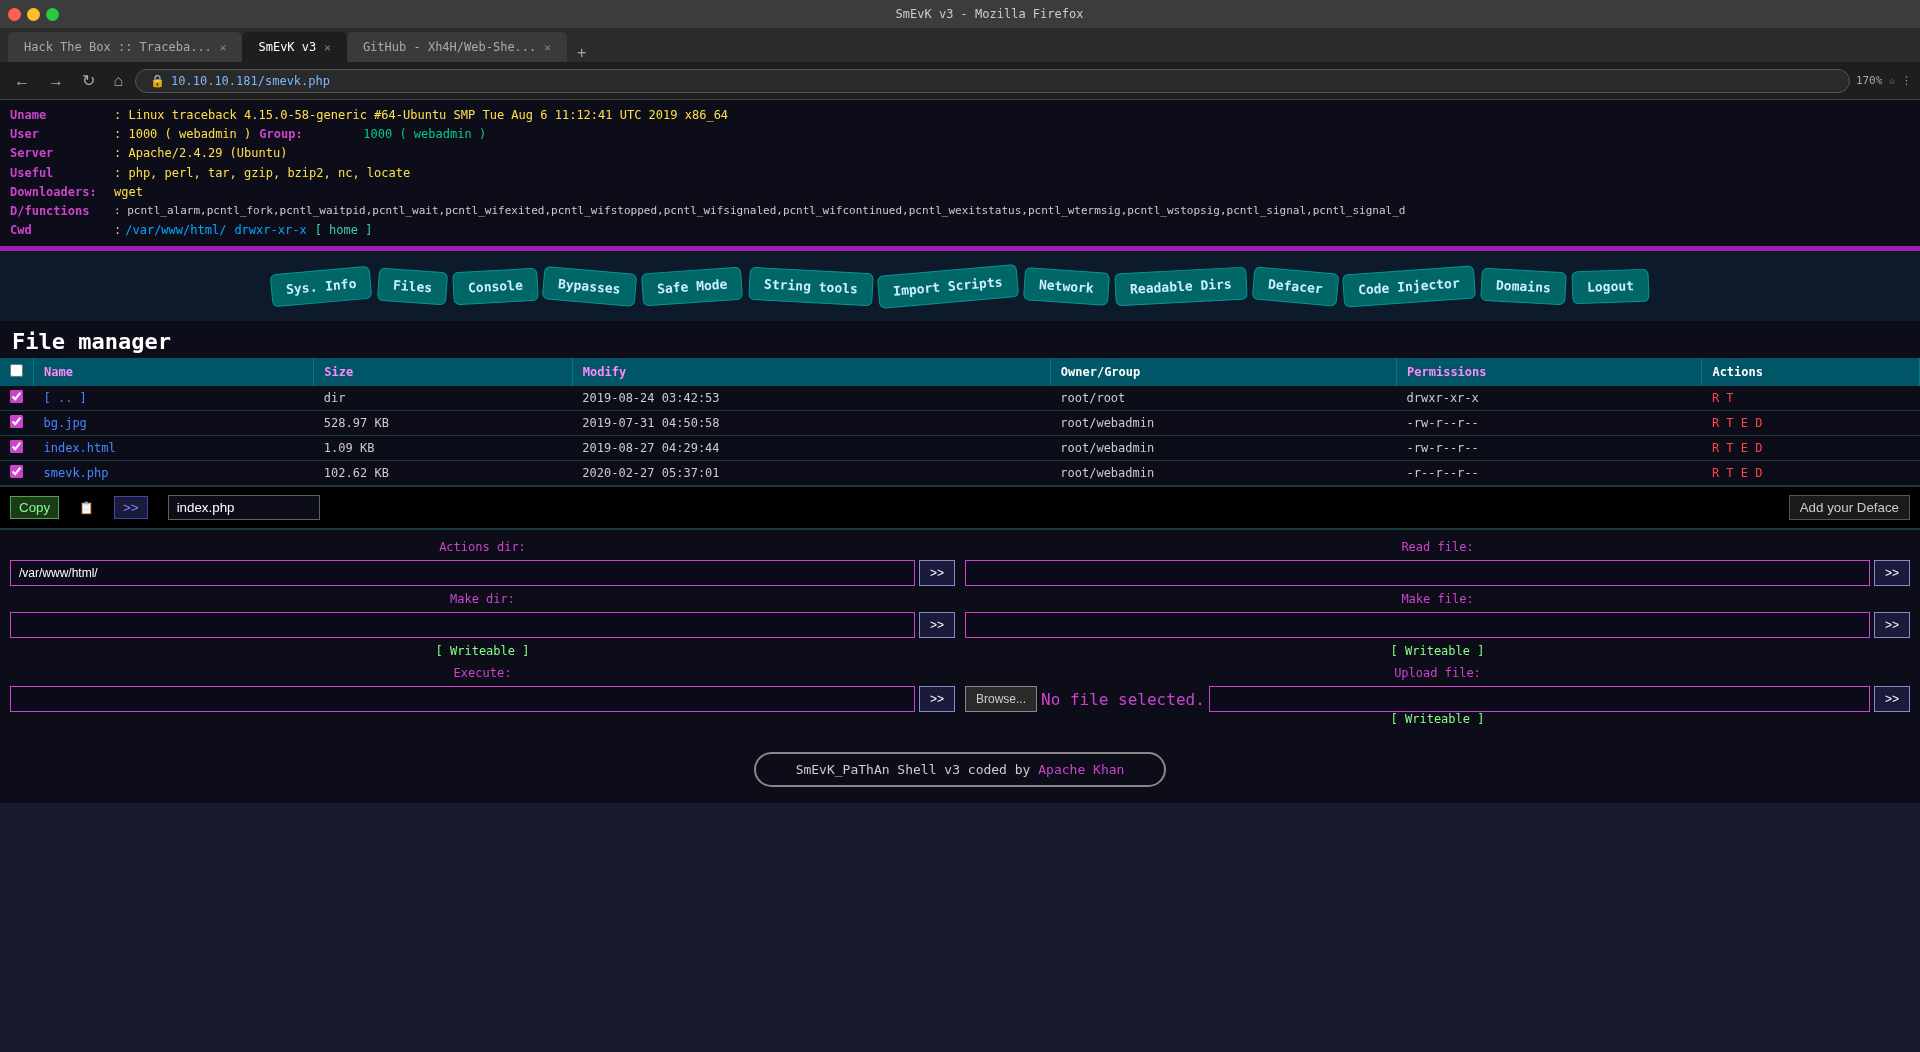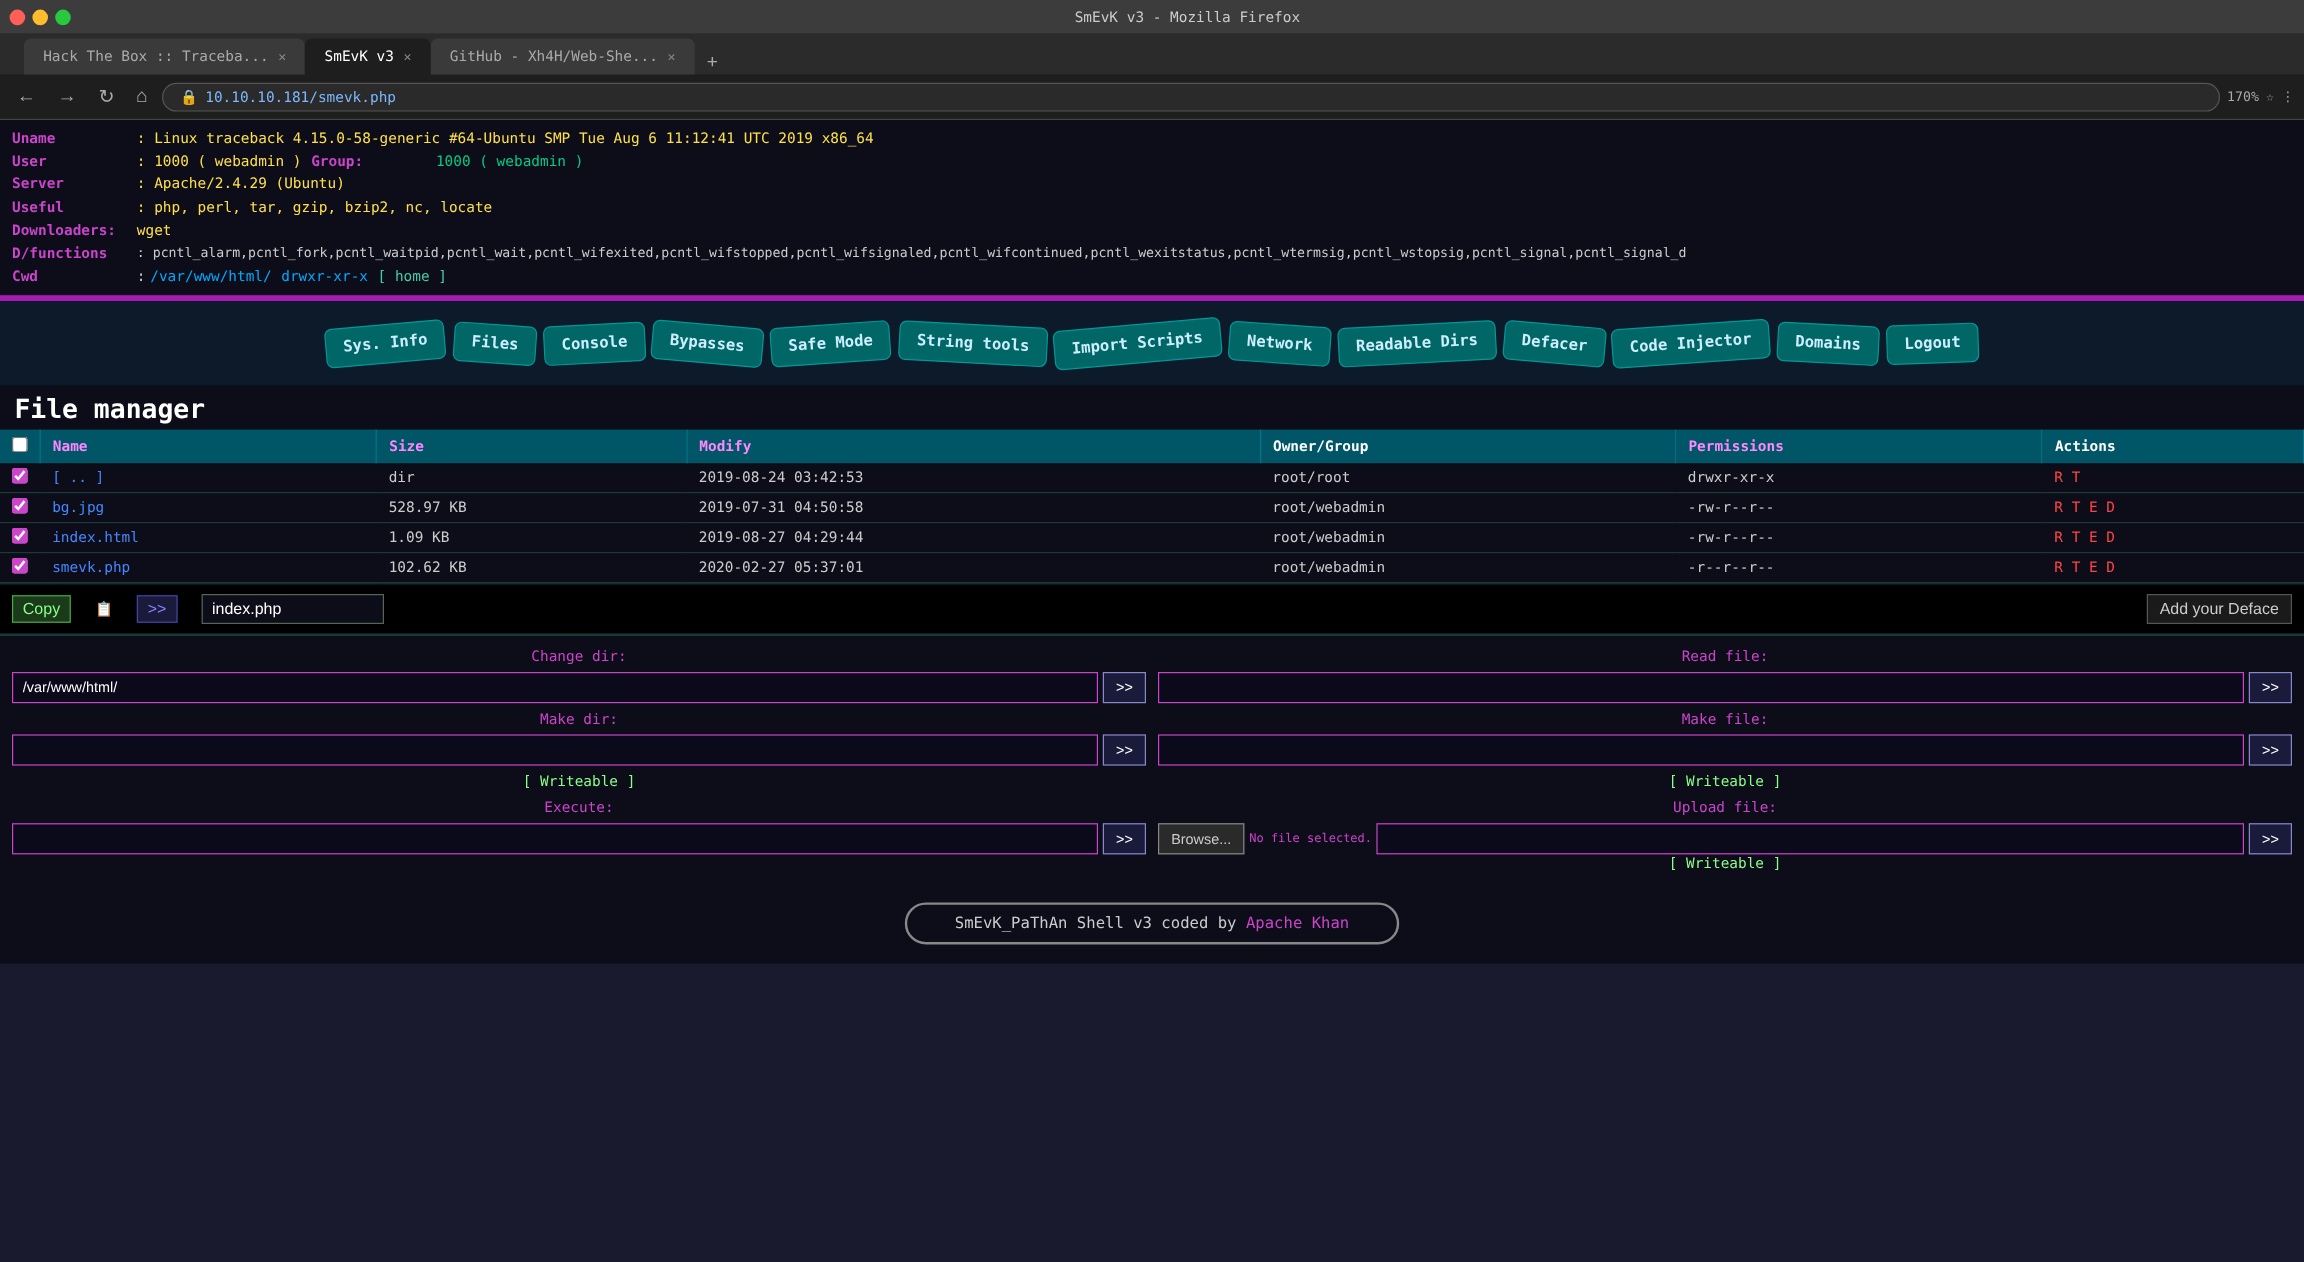--- a/index.html
+++ b/index.html
@@ -8,21 +8,21 @@
     
     .browser-chrome { background: #2b2b2b; }
     .title-bar { background: #3c3c3c; display: flex; align-items: center; padding: 4px 8px; gap: 8px; height: 28px; }
     .window-controls { display: flex; gap: 6px; align-items: center; }
     .wc { width: 13px; height: 13px; border-radius: 50%; cursor: pointer; }
     .wc-close { background: #ff5f56; }
     .wc-min { background: #ffbd2e; }
     .wc-max { background: #27c93f; }
     .title-text { color: #ccc; font-size: 12px; flex: 1; text-align: center; }
 
-    .tab-bar { background: #2b2b2b; display: flex; align-items: flex-end; padding: 0 20px; height: 34px; }
+    .tab-bar { background: #2b2b2b; display: flex; align-items: flex-end; padding: 0 8px; height: 34px; }
     .tab { height: 30px; padding: 0 16px; display: flex; align-items: center; gap: 8px; border-radius: 6px 6px 0 0; font-size: 12px; color: #aaa; cursor: pointer; background: #3a3a3a; }
     .tab.active { background: #1e1e1e; color: #fff; }
     .tab-close { font-size: 11px; color: #888; }
     .tab-new { background: none; color: #aaa; font-size: 16px; padding: 0 10px; cursor: pointer; border: none; }
 
     .nav-bar { background: #1e1e1e; display: flex; align-items: center; padding: 4px 8px; gap: 6px; height: 38px; border-bottom: 1px solid #444; }
     .nav-btn { background: none; border: none; color: #aaa; font-size: 16px; cursor: pointer; padding: 2px 6px; }
     .nav-btn:disabled { color: #555; }
     .url-bar { flex: 1; background: #2a2a2a; border: 1px solid #555; border-radius: 20px; padding: 4px 14px; color: #fff; font-size: 12px; display: flex; align-items: center; gap: 6px; }
     .url-text { color: #7cb8ff; }
@@ -86,21 +86,21 @@
     
     .forms-area { background: #0d0d1a; padding: 10px; display: grid; grid-template-columns: 1fr 1fr; gap: 10px; border-top: 2px solid #1a3a3a; }
     .form-section { }
     .form-label { color: #cc44cc; text-align: center; margin-bottom: 6px; font-size: 12px; }
     .form-row { display: flex; gap: 4px; margin-bottom: 6px; align-items: center; }
     .form-input { background: #0a0a1a; border: 1px solid #cc44cc; color: #fff; padding: 5px 8px; flex: 1; font-size: 12px; }
     .form-submit { background: #1a1a3a; color: #fff; border: 1px solid #8888cc; padding: 5px 10px; cursor: pointer; font-size: 12px; }
     .form-status { color: #88ff88; text-align: center; font-size: 12px; }
     .upload-row { display: flex; gap: 4px; align-items: center; }
     .browse-btn { background: #2a2a2a; color: #ccc; border: 1px solid #888; padding: 5px 10px; cursor: pointer; font-size: 12px; }
-    .no-file { color: #cc44cc; font-size: 10px; }
+    .no-file { color: #cc44cc; font-size: 16px; }
 
     
     .footer { background: #0d0d1a; padding: 16px; text-align: center; }
     .footer-box { border: 2px solid #888; border-radius: 20px; display: inline-block; padding: 8px 40px; color: #ccc; font-size: 13px; }
     .footer-author { color: #cc44cc; }
 
     
     input[type=checkbox] { accent-color: #cc44cc; }
   </style>
 </head>
@@ -264,21 +264,21 @@
       <span style="color:#aaa;">📋</span>
       <button class="arrow-btn">&gt;&gt;</button>
       <input class="deface-input" type="text" value="index.php" style="">
       <button class="deface-btn" style="margin-left:auto;">Add your Deface</button>
     </div>
   </div>
 
   <div class="forms-area">
 
     <div class="form-section">
-      <div class="form-label">Change dir:</div>
+      <div class="form-label">Actions dir:</div>
       <div class="form-row">
         <input class="form-input" type="text" value="/var/www/html/" style="">
         <button class="form-submit">&gt;&gt;</button>
       </div>
       <div class="form-label">Make dir:</div>
       <div class="form-row">
         <input class="form-input" type="text" style="">
         <button class="form-submit">&gt;&gt;</button>
       </div>
       <div class="form-status">[ Writeable ]</div>

